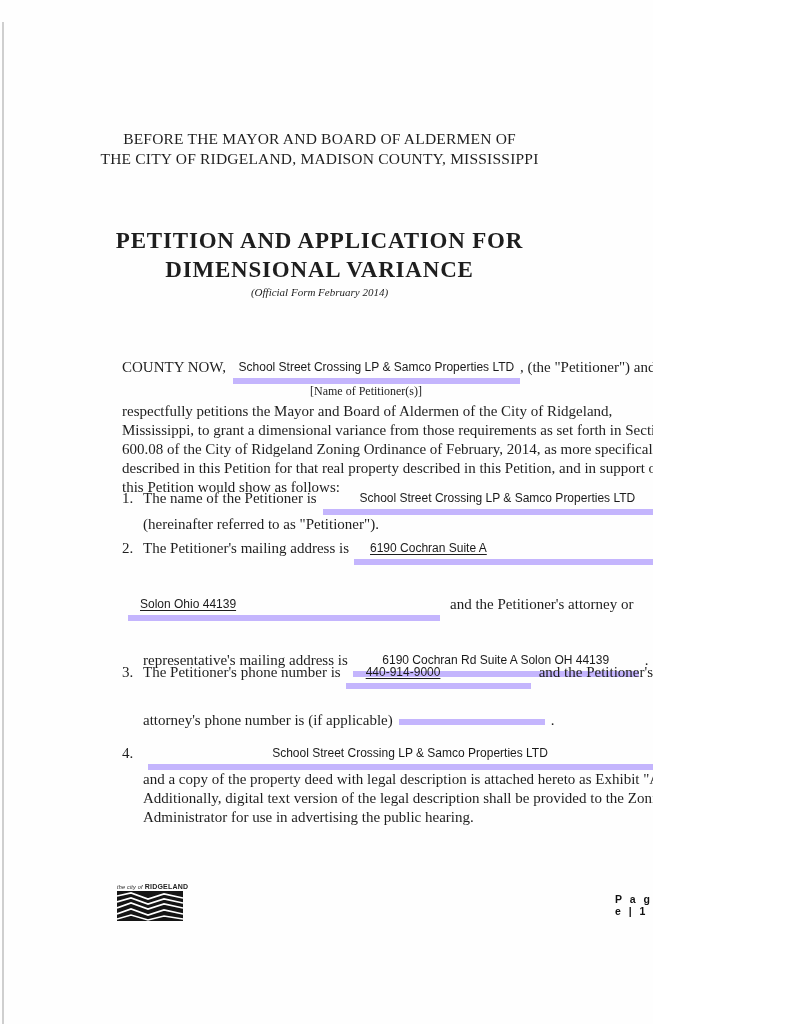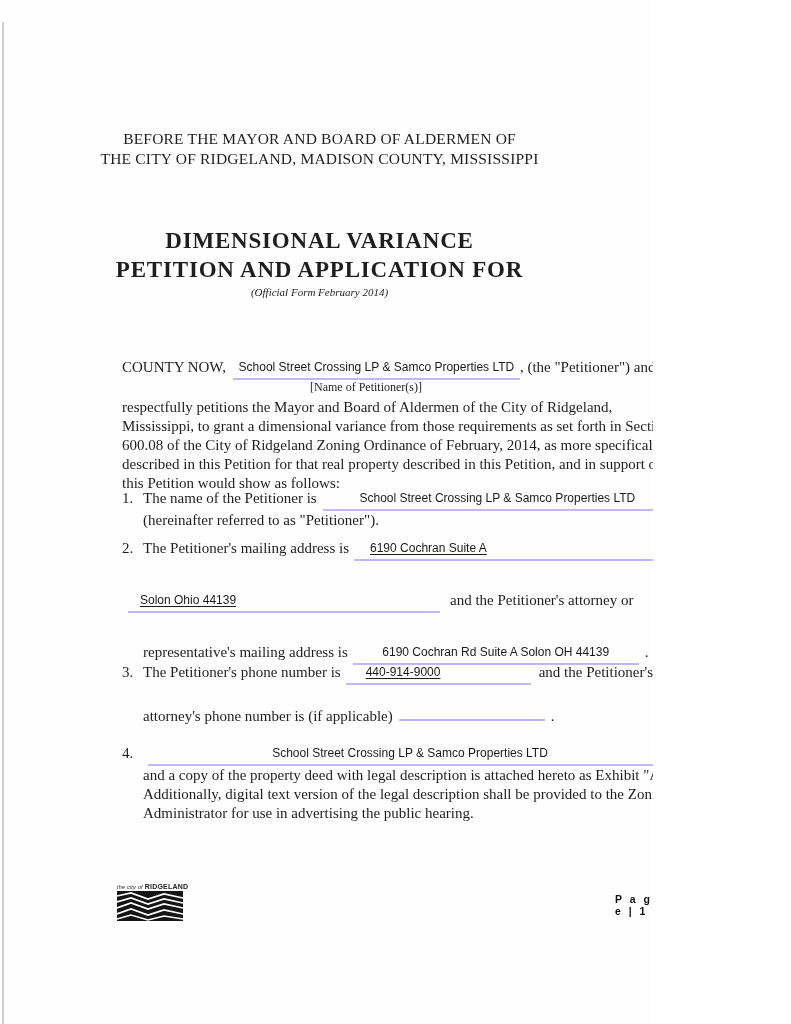--- a/index.html
+++ b/index.html
@@ -17,21 +17,21 @@
 
   .doc-title { position:absolute; top:226px; left:0; right:14px; text-align:center; }
   .title-line { font-size:23px; font-weight:bold; line-height:29px; letter-spacing:0.8px; }
   .subtitle { font-size:11px; font-style:italic; margin-top:2px; }
 
   .block { position:absolute; left:122px; width:550px; font-size:15px; line-height:19px; }
   .flexline { display:flex; align-items:baseline; }
   .num { width:21px; flex:0 0 21px; }
   .indent { margin-left:21px; }
 
-  .blank { border-bottom:2px solid #c4b5fd; text-align:center; white-space:nowrap; }
+  .blank { border-bottom:6px solid #c4b5fd; text-align:center; white-space:nowrap; }
   .blank .fill, .fill {
     font-family:"Liberation Sans", sans-serif; font-size:12px; color:#1a1a1a;
     position:relative; top:-1px; white-space:nowrap;
   }
   .grow { flex:1 1 auto; }
   .fill-left { text-align:left; padding-left:16px;text-decoration:underline; }
 
   .intro-caption { margin-left:98px; width:292px; text-align:center;
     font-size:12px; line-height:15px; }
   .para { margin-top:3px; }
@@ -56,22 +56,22 @@
 
   <div class="edge edge-left"></div>
   <div class="edge edge-right"></div>
 
   <header class="court-header">
     <div>BEFORE THE MAYOR AND BOARD OF ALDERMEN OF</div>
     <div>THE CITY OF RIDGELAND, MADISON COUNTY, MISSISSIPPI</div>
   </header>
 
   <section class="doc-title">
+    <div class="title-line">PETITION AND APPLICATION FOR</div>
     <div class="title-line">DIMENSIONAL VARIANCE</div>
-    <div class="title-line">PETITION AND APPLICATION FOR</div>
     <div class="subtitle">(Official Form February 2014)</div>
   </section>
 
   <section class="block" style="top:358px;">
     <div class="flexline">
       <span>COUNTY NOW,</span>
       <span class="blank" style="width:287px; margin-left:7px;"><span class="fill">School Street Crossing LP &amp; Samco Properties LTD</span></span>
       <span>, (the "Petitioner") and</span>
     </div>
     <div class="intro-caption">[Name of Petitioner(s)]</div>

